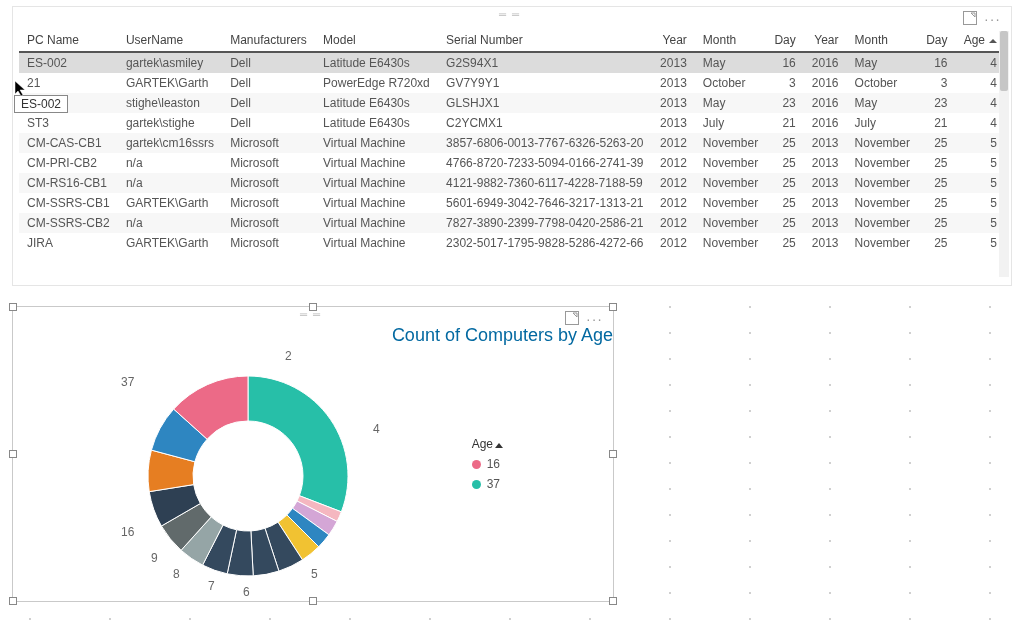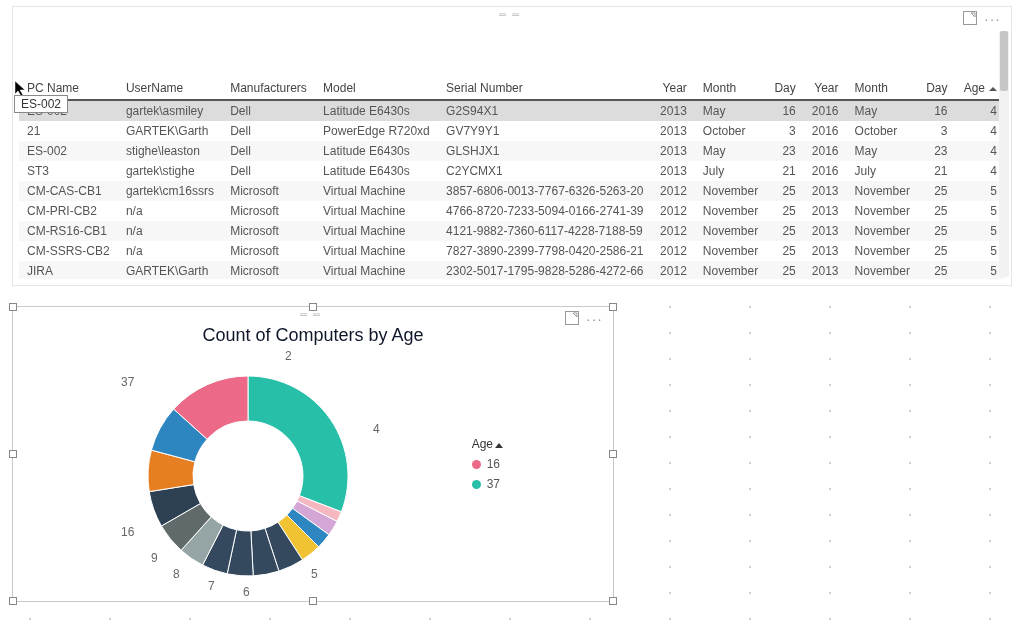--- a/index.html
+++ b/index.html
@@ -7,38 +7,38 @@
 .canvas { position: relative; width: 1024px; height: 625px; }
 
 
 .grid-dots { position:absolute; inset:0; pointer-events:none; background-image: radial-gradient(circle,#d0d0d0 1px, transparent 1px); background-size: 80px 26px; background-position: -10px 8px; z-index:0;}
 
 
 .table-visual { position:absolute; left:12px; top:6px; width:1000px; height:280px; background:#fff; border:1px solid #e5e5e5; z-index:2;}
 .vis-drag { position:absolute; left:50%; top:2px; transform:translateX(-50%); color:#bbb; font-size:10px; letter-spacing:6px;}
 .vis-focus { position:absolute; right:34px; top:4px; width:14px; height:14px;}
 .vis-more { position:absolute; right:10px; top:4px; color:#999; font-size:14px; letter-spacing:1px;}
-.tbl-wrap { position:absolute; left:6px; right:6px; top:22px; bottom:6px; overflow:hidden;margin-top:48px;}
+.tbl-wrap { position:absolute; left:6px; right:6px; top:22px; bottom:6px; overflow:hidden;}
 table { border-collapse:collapse; width:100%; font-size:12px; }
 th { text-align:left; font-weight:400; color:#444; padding:4px 8px; border-bottom:2px solid #555; white-space:nowrap;}
 th.r, td.r { text-align:right; }
 td { padding:3px 8px; color:#555; white-space:nowrap; }
 tbody tr:nth-child(odd){ background:#f7f7f7;}
 tbody tr:nth-child(even){ background:#fff;}
 tbody tr.sel { background:#dcdcdc !important; }
 .sort-ind { border-bottom:4px solid #555; border-left:4px solid transparent; border-right:4px solid transparent; display:inline-block; width:0;height:0; margin-left:4px; vertical-align:middle;}
 .vscroll { position:absolute; right:2px; top:24px; bottom:8px; width:10px; background:#f2f2f2;}
 .vscroll .thumb { position:absolute; left:1px; right:1px; top:0; height:60px; background:#c6c6c6; border-radius:2px;}
 .tooltip-box { position:absolute; left:14px; top:95px; background:#fff; border:1px solid #888; padding:1px 6px; font-size:12px; z-index:5;}
 .cursor-arrow { position:absolute; left:14px; top:80px; z-index:6;}
 
 
 .chart-visual { position:absolute; left:12px; top:306px; width:602px; height:296px; background:#fff; border:1px solid #c9c9c9; z-index:2;}
 .chart-visual .handles div{ position:absolute; width:8px;height:8px;background:#fff;border:1px solid #888;}
-.chart-title { text-align:center; font-size:18px; color:#0f172a; margin-top:18px; font-weight:400;}
+.chart-title { text-align:right; font-size:18px; color:#0369a1; margin-top:18px; font-weight:400;}
 .donut-wrap { position:absolute; left:120px; top:54px; width:230px; height:230px;}
 .legend { position:absolute; right:110px; top:130px; font-size:12px;}
 .legend .hdr { color:#333; margin-bottom:2px;}
 .legend .tri {display:inline-block;width:0;height:0;border-left:4px solid transparent;border-right:4px solid transparent;border-bottom:5px solid #333;margin-left:2px;}
 .legend .item{display:flex;align-items:center;gap:6px;margin-top:6px;color:#555;}
 .legend .sw{width:9px;height:9px;border-radius:50%;}
 .dlabel{position:absolute;font-size:12px;color:#666;}
 </style>
 </head>
 <body>
@@ -158,20 +158,34 @@
               <td>November</td>
               <td class="r">25</td>
               <td class="r">5</td>
             </tr>
             <tr>
               <td>CM-RS16-CB1</td>
               <td>n/a</td>
               <td>Microsoft</td>
               <td>Virtual Machine</td>
               <td>4121-9882-7360-6117-4228-7188-59</td>
+              <td class="r">2012</td>
+              <td>November</td>
+              <td class="r">25</td>
+              <td class="r">2013</td>
+              <td>November</td>
+              <td class="r">25</td>
+              <td class="r">5</td>
+            </tr>
+            <tr>
+              <td>CM-SSRS-CB1</td>
+              <td>GARTEK\Garth</td>
+              <td>Microsoft</td>
+              <td>Virtual Machine</td>
+              <td>5601-6949-3042-7646-3217-1313-21</td>
               <td class="r">2012</td>
               <td>November</td>
               <td class="r">25</td>
               <td class="r">2013</td>
               <td>November</td>
               <td class="r">25</td>
               <td class="r">5</td>
             </tr>
             <tr>
               <td>CM-SSRS-CB2</td>

